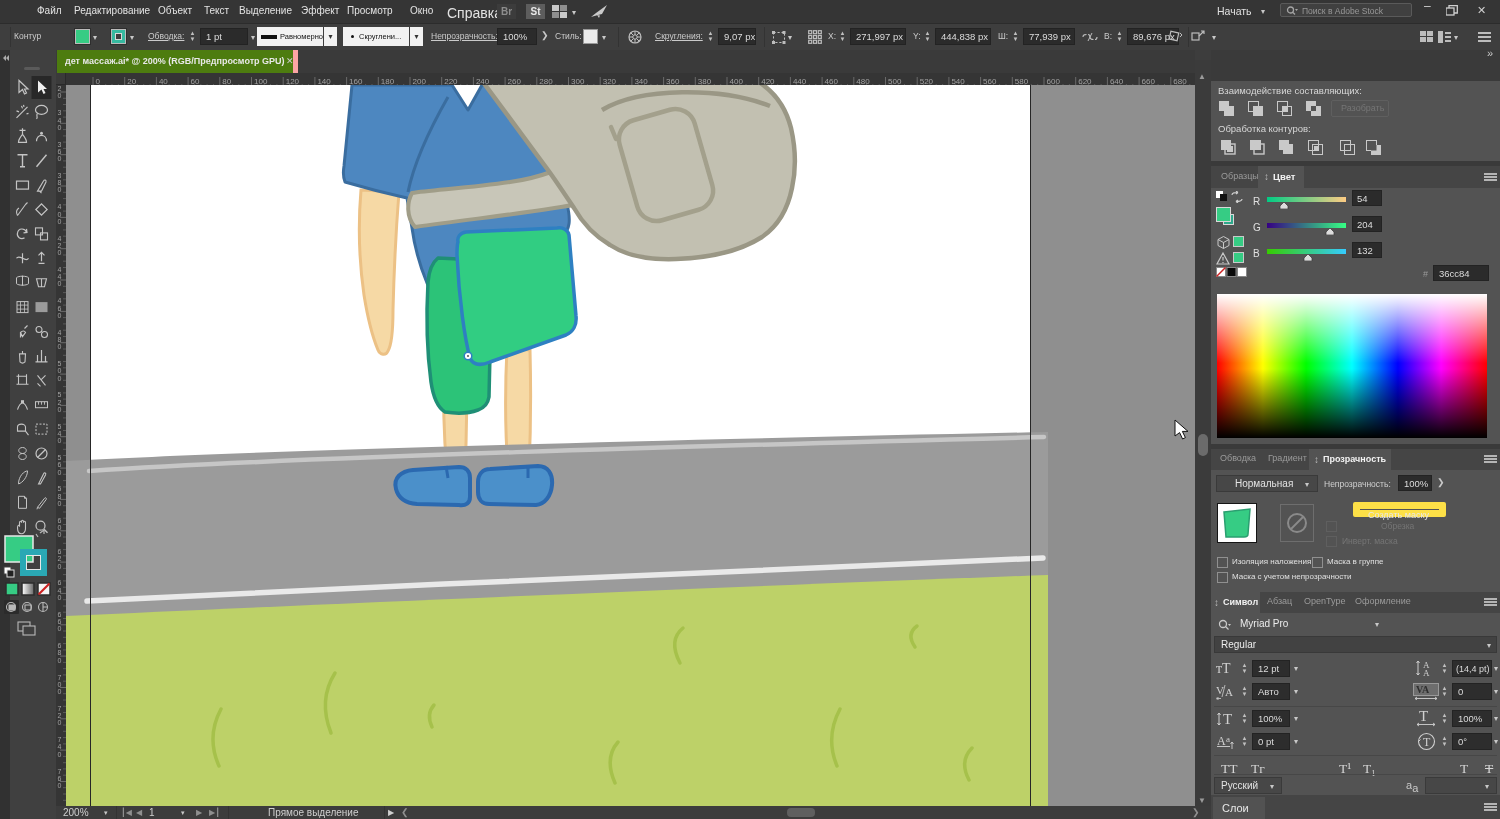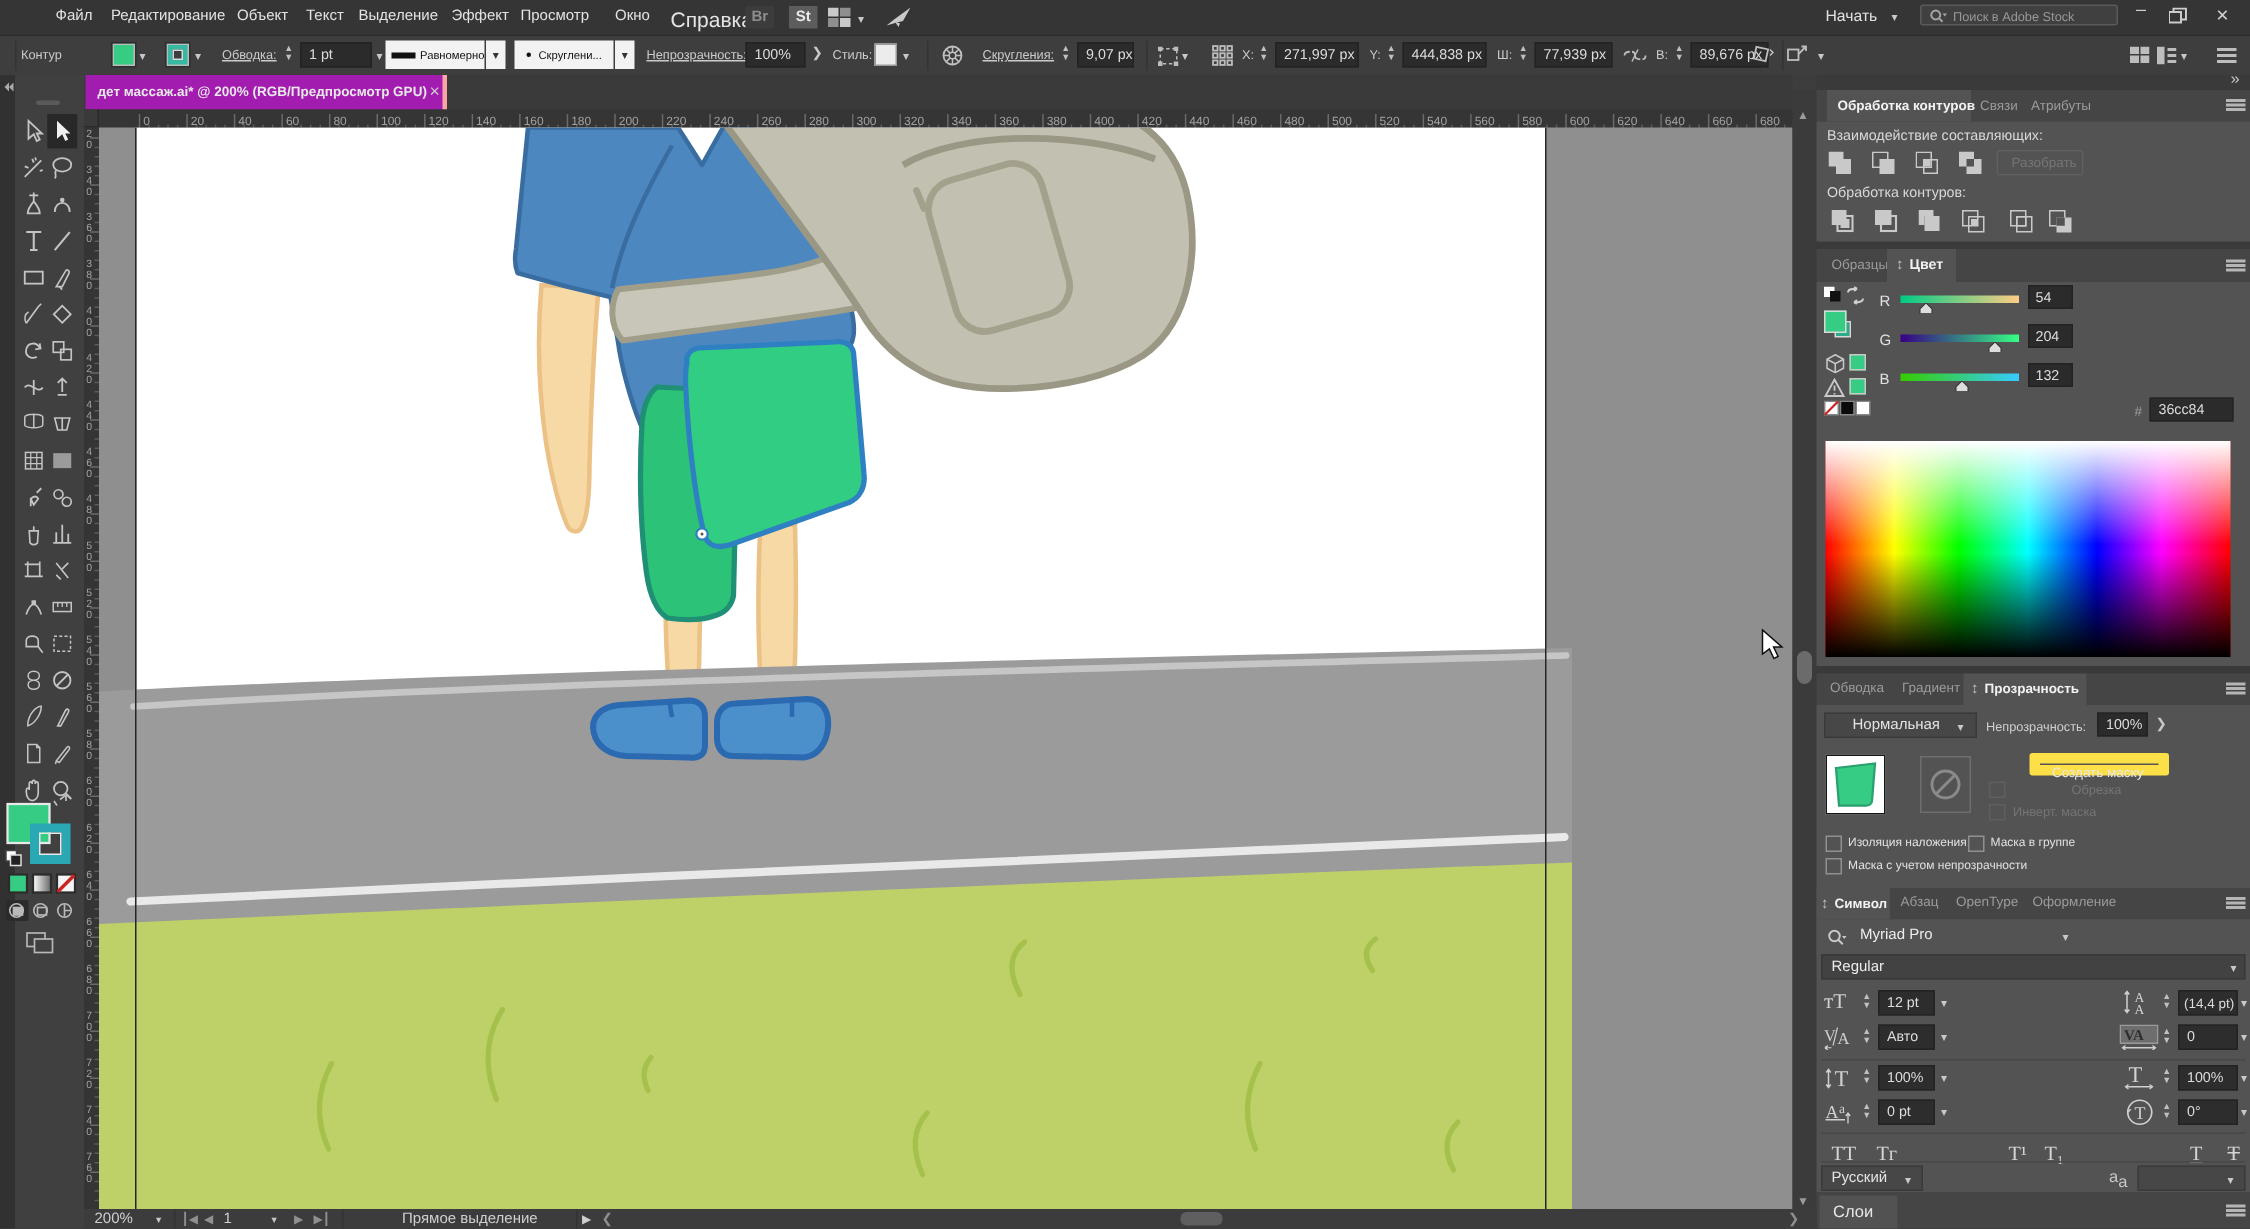--- a/index.html
+++ b/index.html
@@ -147,21 +147,21 @@
       <rect x="0" y="0" width="5" height="12" fill="#bdbdbd"></rect>
       <rect x="7" y="1" width="6" height="2" fill="#bdbdbd"></rect>
       <rect x="7" y="5" width="6" height="2" fill="#bdbdbd"></rect>
       <rect x="7" y="9" width="6" height="2" fill="#bdbdbd"></rect>
     </svg>
   <span class="abs chev" style="left:1454px;top:9px;">▾</span>
   <div class="abs" style="left:1478px;top:8px;width:13px;height:2px;background:#bdbdbd;box-shadow:0 4px 0 #bdbdbd, 0 8px 0 #bdbdbd;"></div>
 </div>
 
 <div class="abs" id="tabrow" style="left:0;top:50px;width:1195px;height:23px;background:#3a3a3a;">
-  <div class="abs" style="left:57px;top:0;width:241px;height:23px;background:#a21caf;border-right:3px solid #fca5a5;">
+  <div class="abs" style="left:57px;top:0;width:241px;height:23px;background:#4d7c0f;border-right:5px solid #fca5a5;">
     <span class="abs" style="left:8px;top:6px;font-size:9px;font-weight:bold;color:#e8e8e8;">дет массаж.ai* @ 200% (RGB/Предпросмотр GPU)</span>
     <span class="abs" style="left:229px;top:6px;font-size:9px;color:#cdcdcd;">✕</span>
   </div>
 </div>
 
 <div class="abs" id="toolbar" style="left:0;top:50px;width:56px;height:769px;background:#404040;">
 <svg width="56" height="769" viewBox="0 0 56 769">
 <rect x="0" y="0" width="10" height="769" fill="#313131"></rect>
 <path d="M3,8 L6,5 L6,11 Z M6,8 L9,5 L9,11 Z" fill="#aaa"></path>
 <rect x="24" y="17" width="16" height="3" rx="1.5" fill="#5a5a5a"></rect>
@@ -496,28 +496,20 @@
 
 <div class="abs" id="vscroll" style="left:1195px;top:60px;width:16px;height:746px;background:#3b3b3b;">
   <span class="abs" style="left:3px;top:12px;font-size:8px;color:#9a9a9a;">▲</span>
   <div class="abs" style="left:3px;top:374px;width:10px;height:22px;background:#6b6b6b;border-radius:5px;"></div>
   <span class="abs" style="left:3px;top:736px;font-size:8px;color:#9a9a9a;">▼</span>
 </div>
 
 <div class="abs" id="rightcol" style="left:1211px;top:50px;width:289px;height:769px;background:#3a3a3a;">
   <span class="abs" style="left:276px;top:-3px;font-size:11px;color:#c8c8c8;">»</span>
 
-  <div class="abs" style="left:0;top:10px;width:289px;height:21px;background:#454545;">
-    <div class="abs" style="left:7px;top:0;width:96px;height:21px;background:#535353;">
-        <span class="abs" style="left:7px;top:5px;font-size:9px;font-weight:bold;color:#f2f2f2;">Обработка контуров</span>
-      </div>
-    <span class="abs tabtxt" style="left:109px;top:5px;color:#9b9b9b;">Связи</span>
-    <span class="abs tabtxt" style="left:143px;top:5px;color:#9b9b9b;">Атрибуты</span>
-    <div class="hamb" style="left:273px;top:6px;"></div>
-  </div>
   <div class="abs" style="left:0;top:31px;width:289px;height:80px;background:#535353;">
     <span class="abs" style="left:7px;top:4px;font-size:9.5px;color:#d8d8d8;">Взаимодействие составляющих:</span>
     <svg class="abs" style="left:8px;top:20px;" width="16" height="16">
         <path d="M0,0 H10 V5 H15 V15 H5 V10 H0 Z" fill="#c9c9c9"></path>
       </svg>
     <svg class="abs" style="left:37px;top:20px;" width="16" height="16">
         <rect x="0.5" y="0.5" width="10" height="10" fill="none" stroke="#c9c9c9"></rect>
         <rect x="5" y="5" width="10" height="10" fill="#c9c9c9"></rect>
       </svg>
     <svg class="abs" style="left:66px;top:20px;" width="16" height="16">

